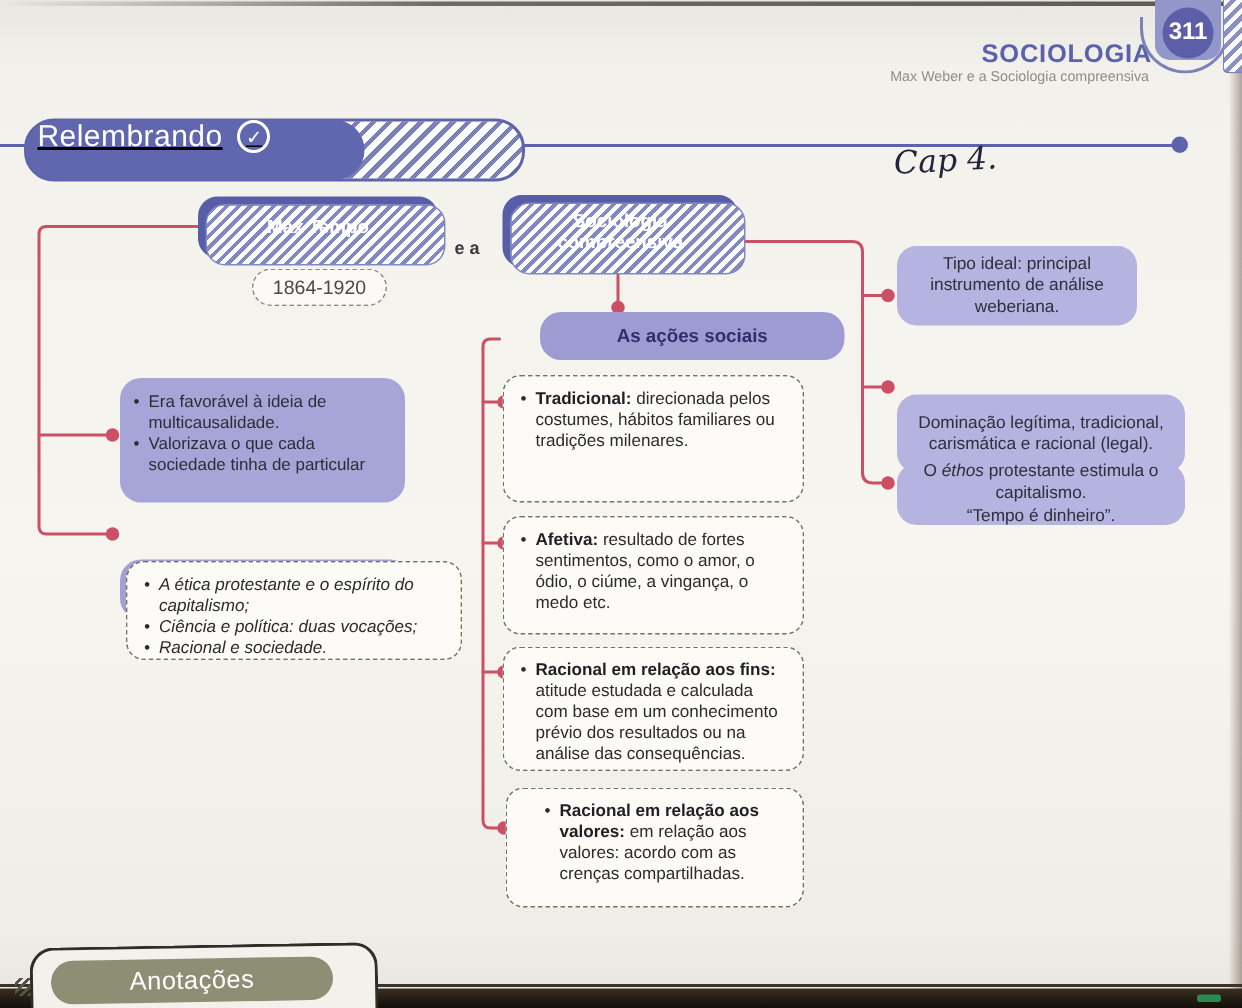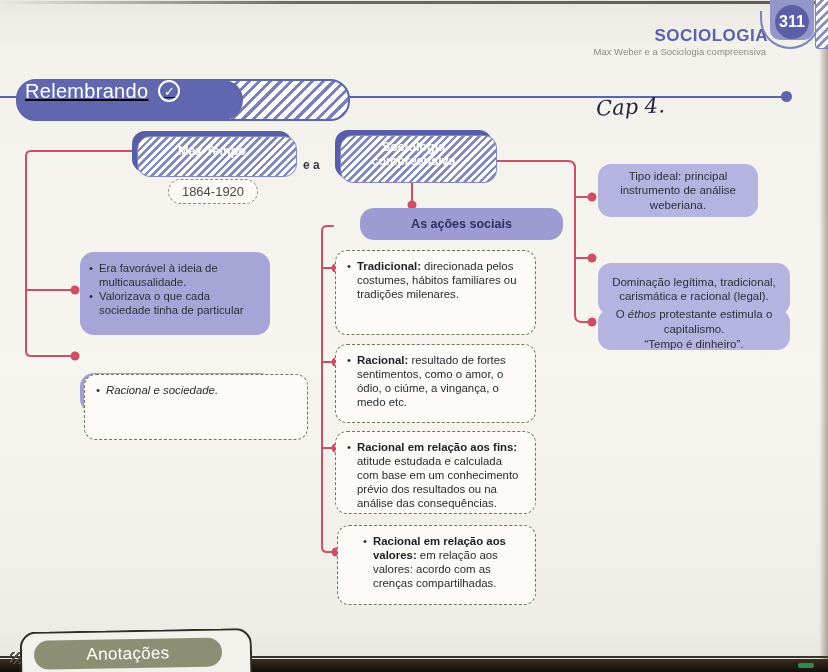--- a/index.html
+++ b/index.html
@@ -147,32 +147,34 @@
 
   <div class="node lav-box" style="left:80px; top:252px; width:190px; height:83px;">
     <div>
         <div class="li">Era favorável à ideia de multicausalidade.</div>
         <div class="li">Valorizava o que cada sociedade tinha de particular</div>
       </div>
   </div>
   <div class="node lav-pill" style="left:80px; top:342px; width:194px; height:40px;margin-top:31px;">Principais obras:</div>
   <div class="node dashed-box italic-list" style="left:84px; top:374px; width:224px; height:66px;">
     <div>
+        <div class="li">A ética protestante e o espírito do capitalismo;</div>
+        <div class="li">Ciência e política: duas vocações;</div>
         <div class="li">Racional e sociedade.</div>
       </div>
   </div>
 
   <div class="node lav-pill center-title" style="left:333px; top:208px; width:203px; height:32px; background:#9d9bd1;margin-left:27px;">As ações sociais</div>
 
   <div class="node dashed-box" style="left:335px; top:250px; width:201px; height:85px;">
     <div class="li"><span class="lead">Tradicional:</span><span> direcionada pelos costumes, hábitos familiares ou tradições milenares.</span></div>
   </div>
 
   <div class="node dashed-box" style="left:335px; top:344px; width:201px; height:79px;">
-    <div class="li"><span class="lead">Racional:</span><span> resultado de fortes sentimentos, como o amor, o ódio, o ciúme, a vingança, o medo etc.</span></div>
+    <div class="li"><span class="lead">Afetiva:</span><span> resultado de fortes sentimentos, como o amor, o ódio, o ciúme, a vingança, o medo etc.</span></div>
   </div>
 
   <div class="node dashed-box" style="left:335px; top:431px; width:201px; height:83px;">
     <div class="li"><span class="lead">Racional em relação aos fins:</span><span> atitude estudada e calculada com base em um conhecimento prévio dos resultados ou na análise das consequências.</span></div>
   </div>
 
   <div class="node dashed-box" style="left:337px; top:525px; width:199px; height:80px;padding-left:24px;">
     <div class="li"><span class="lead">Racional em relação aos valores:</span><span> em relação aos valores: acordo com as crenças compartilhadas.</span></div>
   </div>
 

